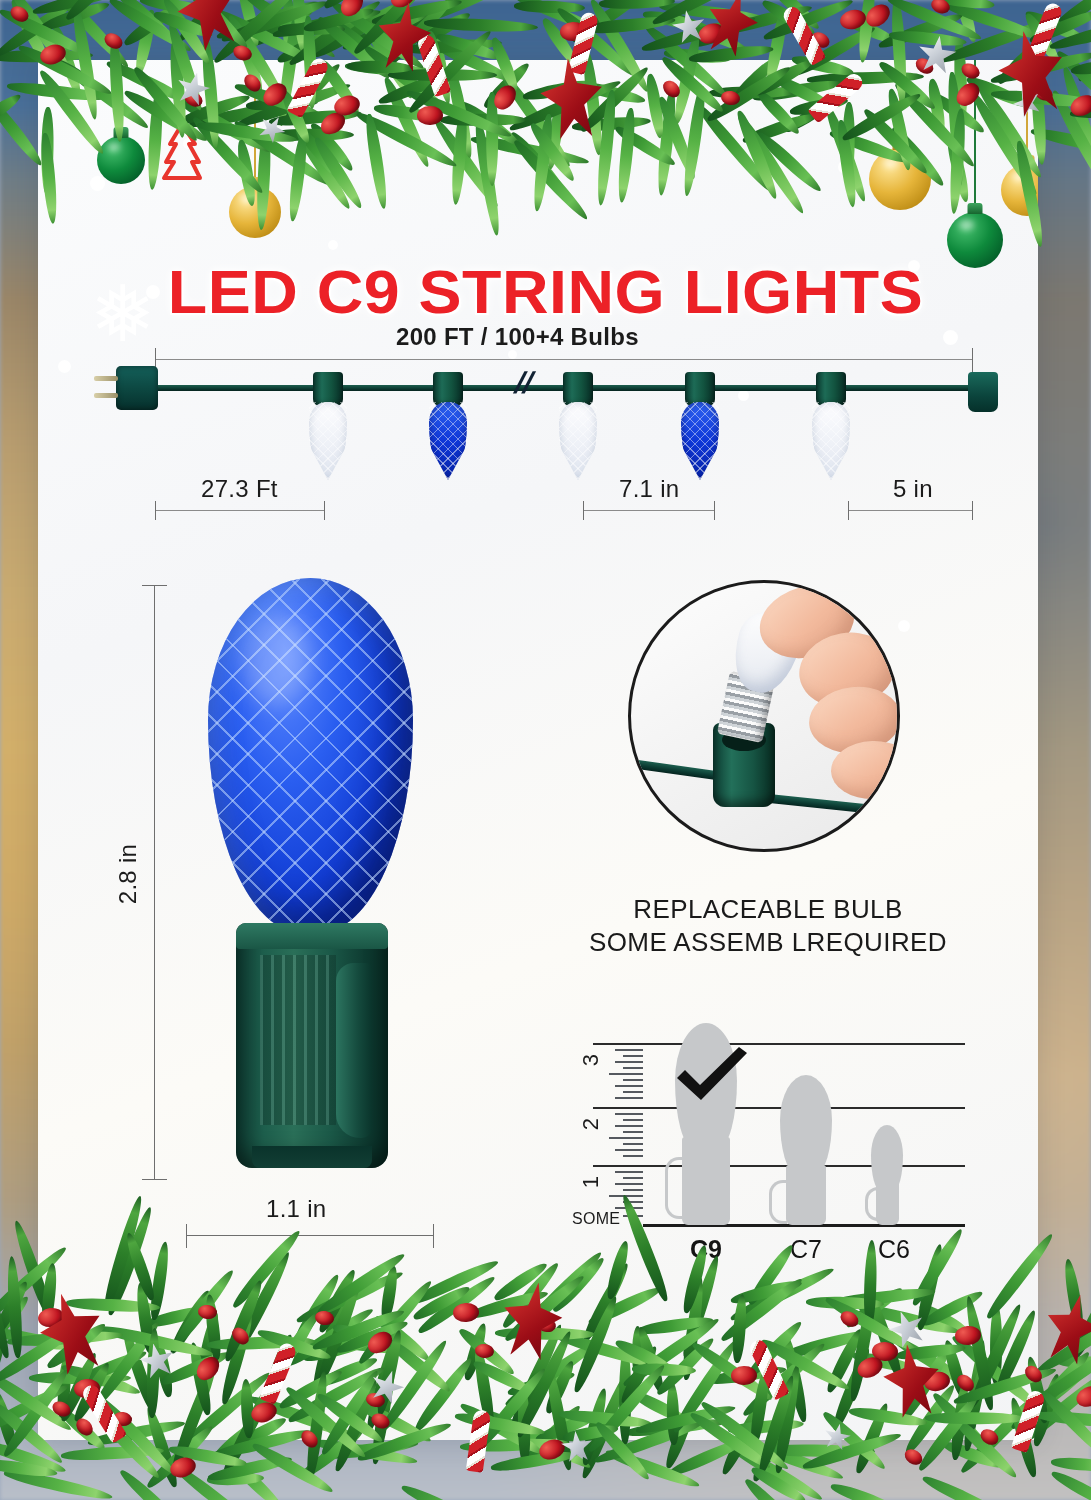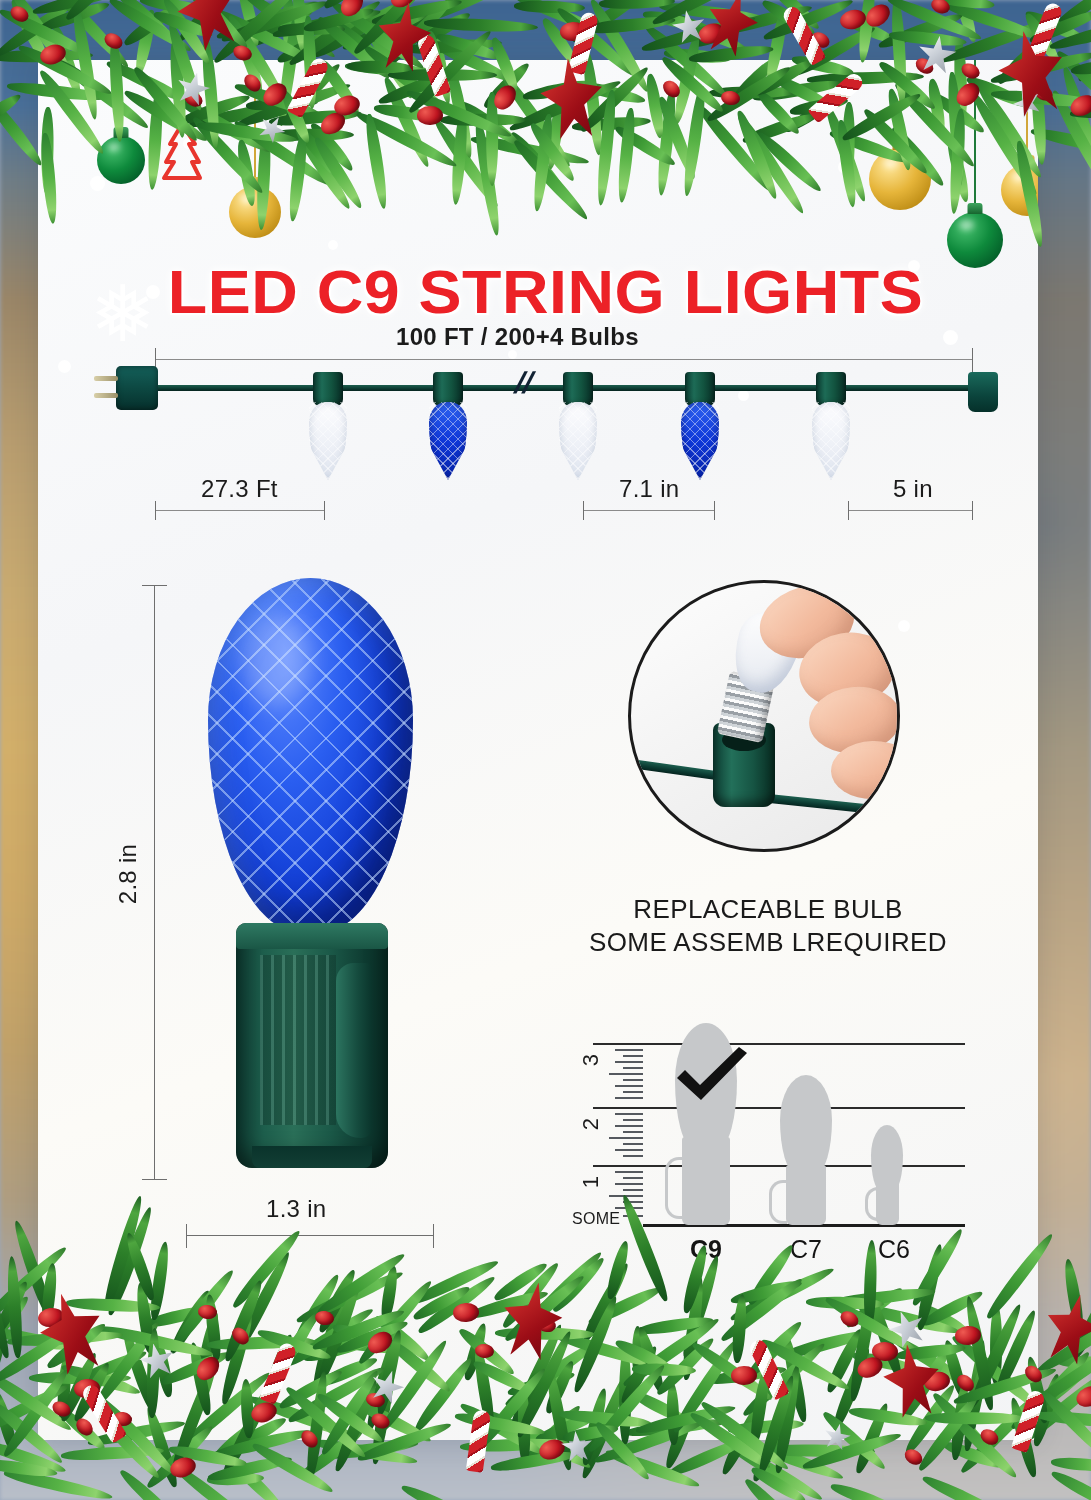--- a/index.html
+++ b/index.html
@@ -245,21 +245,21 @@
 
     <div class="hang" style="left:962px; top:0; width:54px;">
       <div class="thread" style="height:104px; background:#d1a63a;"></div>
       <div class="ball gold" style="top:104px; width:52px; height:52px;">
         <span class="cap"></span>
       </div>
     </div>
 
     <div class="title" style="left:-38px;">LED C9 STRING LIGHTS</div>
 
-    <div class="dimlabel" style="left:358px; top:263px;">100 FT / 200+4 Bulbs</div>
+    <div class="dimlabel" style="left:358px; top:263px;">200 FT / 100+4 Bulbs</div>
     <div class="dimline" style="left:117px; top:299px; width:818px;"></div>
     <div class="dimtick" style="left:117px; top:288px; height:24px;"></div>
     <div class="dimtick" style="left:934px; top:288px; height:24px;"></div>
 
     <div class="wire" style="left:110px; top:325px; width:832px;"></div>
     <div class="plug" style="left:78px; top:306px;">
       <span class="prong" style="top:10px;"></span>
       <span class="prong" style="top:27px;"></span>
     </div>
     <div class="endcap" style="left:930px; top:312px;"></div>
@@ -325,21 +325,21 @@
     </div>
 
     <div class="dimline" style="left:116px; top:525px; width:1px; height:595px; background:#6e6e6e;"></div>
     <div class="dimtick" style="left:104px; top:525px; width:25px; height:1px; background:#6e6e6e;"></div>
     <div class="dimtick" style="left:104px; top:1119px; width:25px; height:1px; background:#6e6e6e;"></div>
     <div class="dimlabel thin" style="left:60px; top:800px; transform:rotate(-90deg); transform-origin:50% 50%;">2.8 in</div>
 
     <div class="dimline" style="left:148px; top:1175px; width:248px; background:#6e6e6e;"></div>
     <div class="dimtick" style="left:148px; top:1164px; height:24px;"></div>
     <div class="dimtick" style="left:395px; top:1164px; height:24px;"></div>
-    <div class="dimlabel thin" style="left:228px; top:1135px;">1.3 in</div>
+    <div class="dimlabel thin" style="left:228px; top:1135px;">1.1 in</div>
 
     <div class="circleinset" style="left:590px; top:520px; width:272px; height:272px;">
       <div class="insetwire" style="left:-6px; top:185px; width:140px; transform:rotate(8deg);"></div>
       <div class="insetwire" style="left:120px; top:218px; width:170px; transform:rotate(6deg);"></div>
       <div class="insetsocket" style="left:82px; top:140px;">
         <span class="hole"></span>
       </div>
       <div class="screwbase" style="left:92px; top:92px; transform:rotate(12deg);"></div>
       <div class="insetbulb" style="left:104px; top:28px; transform:rotate(16deg);">
       </div>

